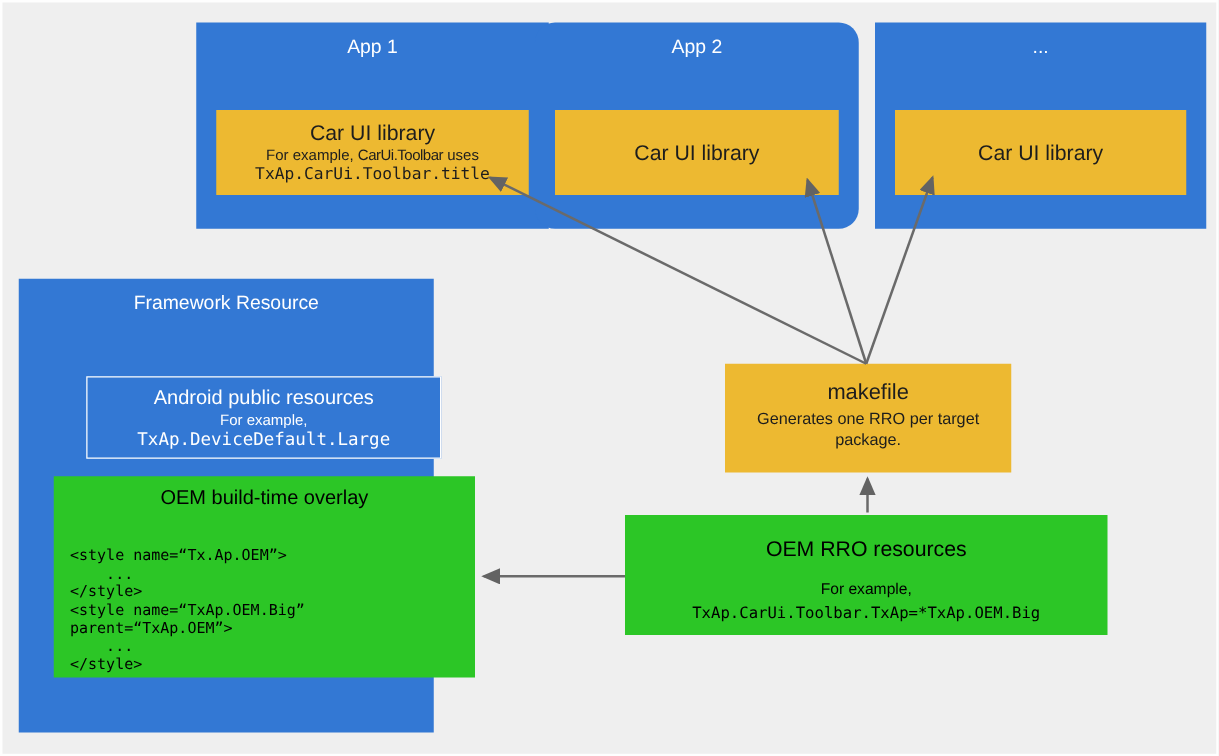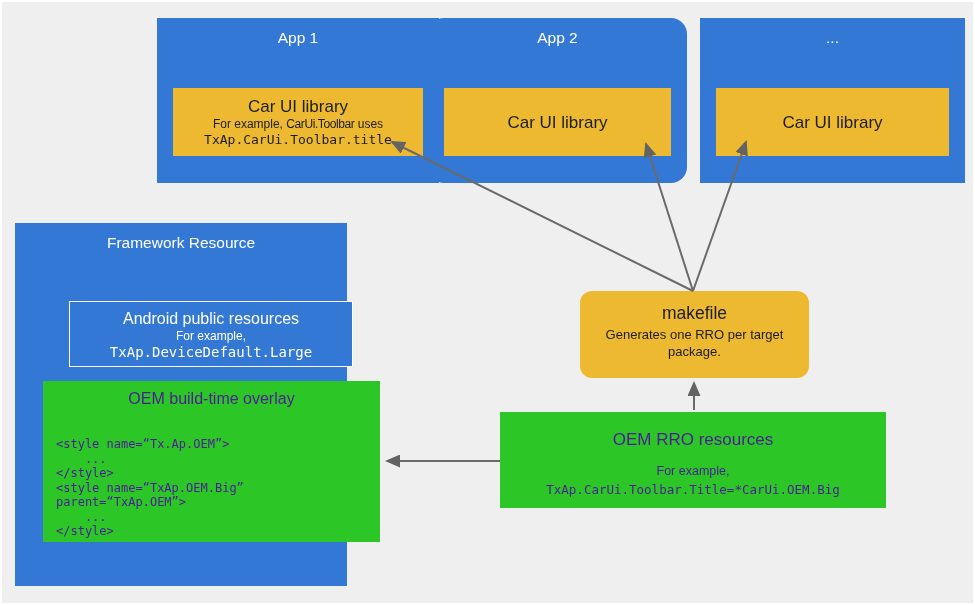--- a/index.html
+++ b/index.html
@@ -7,21 +7,21 @@
     position:relative;
     width:975px; height:605px;
     background:#efefef;
     box-shadow: inset 0 0 0 2px rgba(255,255,255,.9);
     font-family:"Liberation Sans", sans-serif;
     overflow:hidden;
   }
   .box { position:absolute; box-sizing:border-box; }
   .blue   { background:#3378d4; color:#ffffff; }
   .yellow { background:#edb931; color:#1d1d1d; }
-  .green  { background:#2cc626; color:#4c1d95; }
+  .green  { background:#2cc626; color:#000000; }
 
   .box-title { position:absolute; top:11px; left:0; right:0; text-align:center;
                font-size:15.5px; font-weight:400; }
 
   
   .lib { left:16px; right:16px; top:70px; height:68px;
          display:flex; flex-direction:column; align-items:center; justify-content:center;
          text-align:center; }
   .lib-title { font-size:17px; line-height:21px; }
   .lib-sub   { font-size:12px; line-height:15px; }
@@ -38,21 +38,21 @@
   .small-line { font-size:12px; line-height:15px; }
   .mono-line  { font-size:14px; line-height:16px; }
 
   .oem-overlay { left:28px; top:158px; width:337px; height:161px; }
   .inner-title { position:absolute; top:9px; left:0; right:0; text-align:center; font-size:16px; }
   .overlay-code { position:absolute; left:13px; top:56px; margin:0;
                   font-size:12px; line-height:14.5px; white-space:pre;
                   font-family:"DejaVu Sans Mono", monospace; }
 
   
-  .makefile { left:580px; top:291px; width:229px; height:87px; text-align:center;border-radius:12px; }
+  .makefile { left:580px; top:291px; width:229px; height:87px; text-align:center; }
   .mk-title { margin-top:10px; font-size:17.5px; line-height:24px; }
   .mk-desc  { margin:1px auto 0; max-width:204px; font-size:13px; line-height:17px; }
 
   
   .oem-rro { left:500px; top:412px; width:386px; height:96px; text-align:center; }
   .rro-title { margin-top:17px; font-size:17px; line-height:21px; }
   .rro-label { margin-top:14px; font-size:12.5px; line-height:15px; }
   .rro-code  { margin-top:3px; font-size:12.5px; line-height:16px; }
 
   svg.arrows { position:absolute; left:0; top:0; pointer-events:none; }
@@ -108,21 +108,21 @@
   </div>
 
   <div class="box yellow makefile">
     <div class="mk-title">makefile</div>
     <div class="mk-desc">Generates one RRO per target package.</div>
   </div>
 
   <div class="box green oem-rro">
     <div class="rro-title">OEM RRO resources</div>
     <div class="rro-label">For example,</div>
-    <div class="rro-code mono">TxAp.CarUi.Toolbar.Title=*CarUi.OEM.Big</div>
+    <div class="rro-code mono">TxAp.CarUi.Toolbar.TxAp=*TxAp.OEM.Big</div>
   </div>
 
   <svg class="arrows" width="975" height="605" viewBox="0 0 975 605">
     <defs>
       <marker id="arw" markerUnits="userSpaceOnUse" markerWidth="15" markerHeight="13" viewBox="0 0 15 13" refX="13" refY="6.5" orient="auto">
         <path d="M0,0 L15,6.5 L0,13 Z" fill="#636363"></path>
       </marker>
     </defs>
     <line x1="693" y1="291" x2="392" y2="142" marker-end="url(#arw)"></line>
     <line x1="693" y1="291" x2="646" y2="144" marker-end="url(#arw)"></line>

